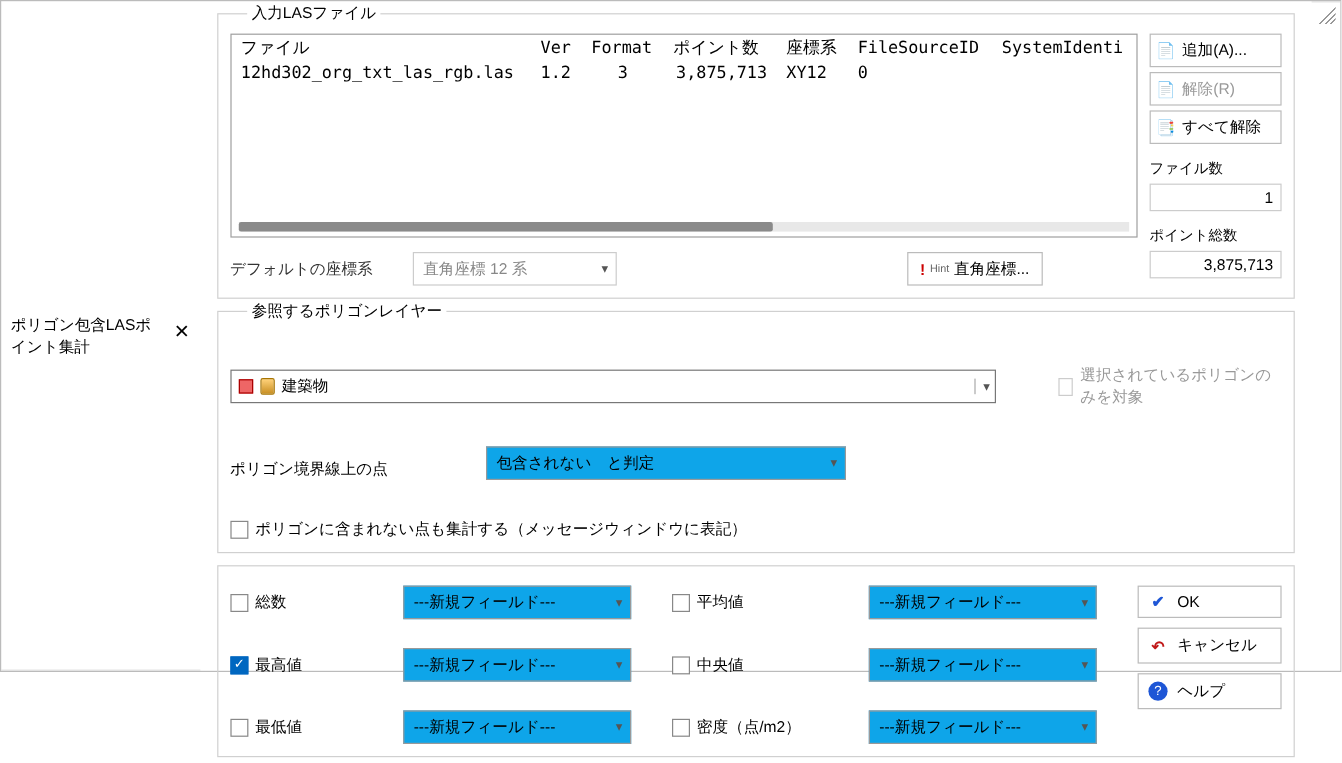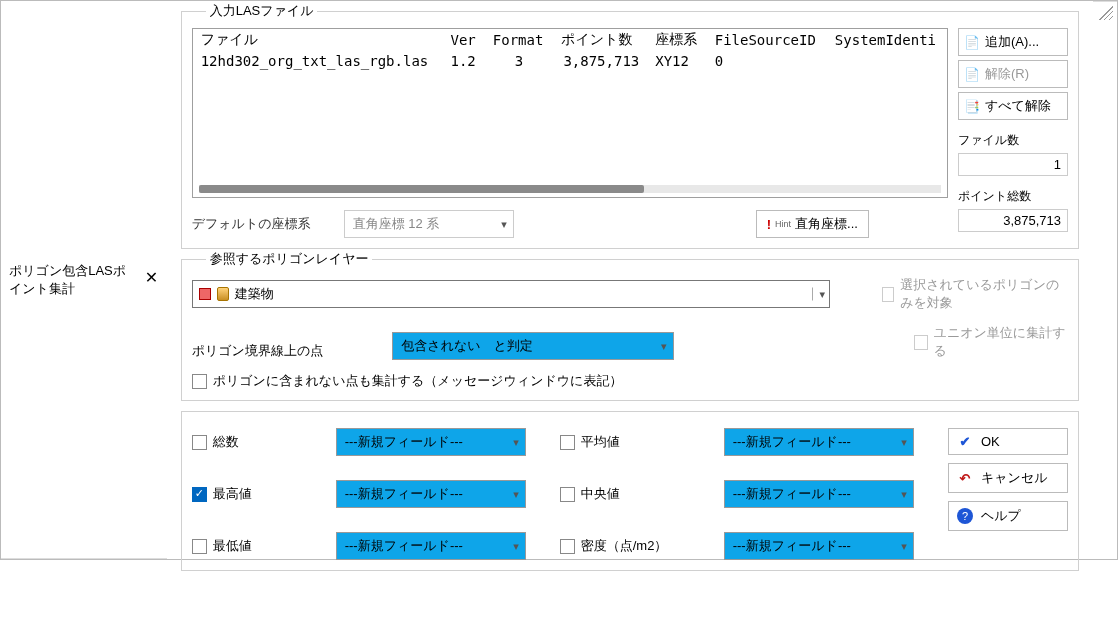--- a/index.html
+++ b/index.html
@@ -136,21 +136,21 @@
 .side-btn .icon { width:18px; display:inline-block; text-align:center; }
 .stat-label { font-size:12px; margin-top:8px; }
 .stat-value {
   border:1px solid #ccc;
   text-align:right;
   padding:3px 6px;
   background:#fff;
 }
 
 
-.poly-grid { display:flex; flex-direction:column; gap:12px; }
+.poly-grid { display:flex; flex-direction:column; gap:32px;margin-top:28px; }
 .poly-row1 { display:flex; align-items:center; gap:20px; }
 .dropdown {
   border:1px solid #777;
   padding:4px 24px 4px 6px;
   position:relative;
   background:#fff;
   display:flex;
   align-items:center;
   gap:6px;
 }
@@ -338,24 +338,20 @@
             <span>建築物</span>
           </div>
           <label class="checkbox disabled">
             <span class="box"></span>
             <span>選択されているポリゴンのみを対象</span>
           </label>
         </div>
         <div class="poly-row2">
           <span class="lbl">ポリゴン境界線上の点</span>
           <span class="combo">包含されない　と判定</span>
-          <label class="checkbox disabled" style="margin-left:170px">
-            <span class="box"></span>
-            <span>ユニオン単位に集計する</span>
-          </label>
         </div>
         <label class="checkbox">
           <span class="box"></span>
           <span>ポリゴンに含まれない点も集計する（メッセージウィンドウに表記）</span>
         </label>
       </div>
     </div>
 
     <div class="group">
       <div class="out-section">

